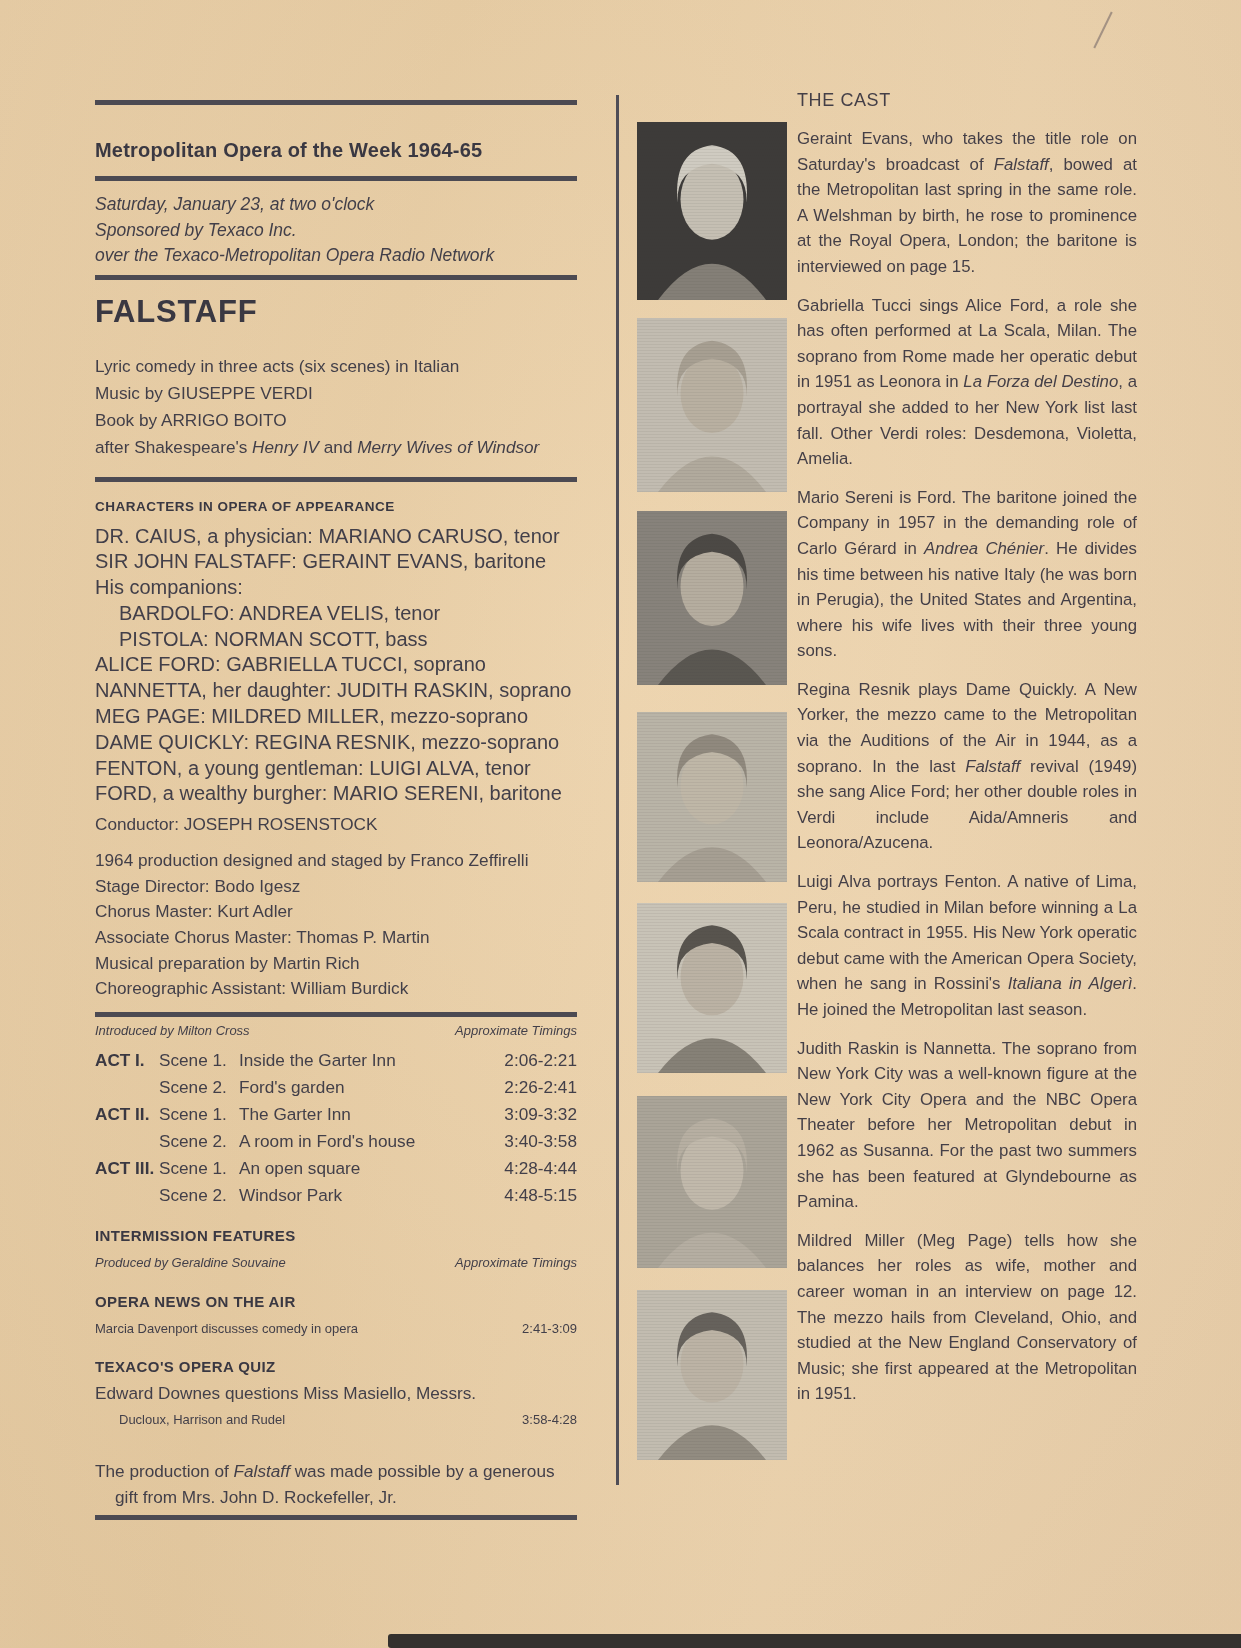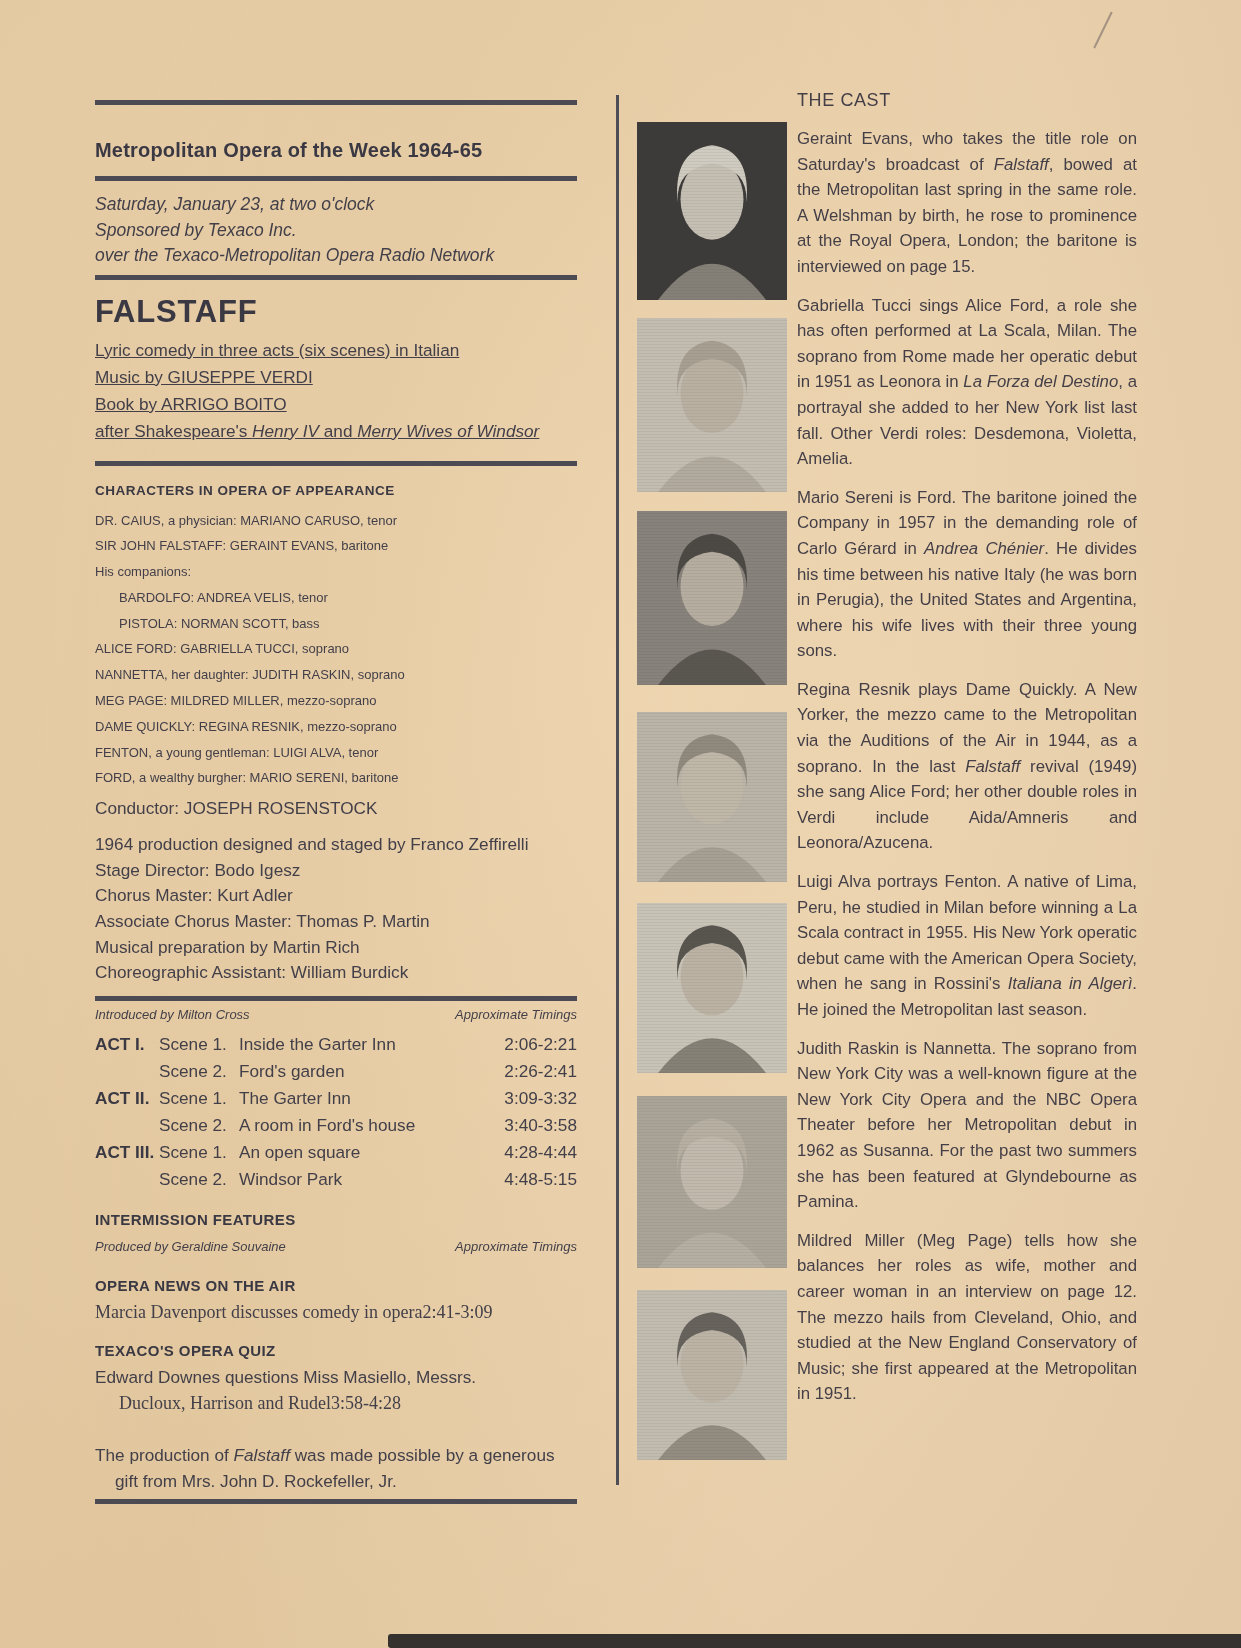--- a/index.html
+++ b/index.html
@@ -16,41 +16,41 @@
   
   .col-left{position:absolute;left:95px;top:100px;width:482px;}
   .rule{height:5px;background:#4c4a52;}
   .masthead-title{font-weight:bold;font-size:20px;line-height:26px;letter-spacing:.2px;color:#3a3842;margin-top:32px;}
   .rule2{margin-top:13px;}
   .masthead-lines{margin-top:11px;}
   .ital{font-style:italic;}
   .mast-line{font-size:17.5px;line-height:25.5px;font-style:italic;}
   .rule3{margin-top:6px;}
   .opera-title{font-size:31px;line-height:36px;font-weight:bold;letter-spacing:.8px;color:#3a3842;margin-top:14px;}
-  .opera-block{margin-top:7px;text-decoration:underline;}
+  .opera-block{margin-top:23px;}
   .body-line{font-size:17.2px;line-height:27px;white-space:nowrap;}
   .rule4{margin-top:16px;}
   .chars-head{margin-top:16px;font-size:13.5px;line-height:17px;font-weight:bold;letter-spacing:.5px;color:#3a3842;}
   .chars-list{margin-top:9px;}
-  .char-line{font-size:13px;line-height:25.8px;white-space:nowrap;}
+  .char-line{font-size:20px;line-height:25.8px;white-space:nowrap;}
   .indent{padding-left:24px;}
   .conductor{margin-top:4px;font-size:17.2px;line-height:27px;}
   .prod-block{margin-top:10px;}
   .prod-line{font-size:17.2px;line-height:25.6px;white-space:nowrap;}
   .rule5{margin-top:10px;}
   .syn-head{margin-top:13px;font-size:17px;line-height:24px;}
   .syn-head b{letter-spacing:.3px;color:#3a3842;}
   .split-row{display:flex;justify-content:space-between;font-size:13px;line-height:25px;margin-top:1px;}
   .syn-table{margin-top:4px;}
   .syn-row{display:grid;grid-template-columns:64px 80px 1fr 96px;font-size:17.2px;line-height:27px;}
   .syn-act{font-weight:bold;color:#3a3842;}
   .syn-time{text-align:right;}
   .sec-head{font-weight:bold;font-size:15px;line-height:22px;letter-spacing:.4px;color:#3a3842;}
   .mt16{margin-top:16px;} .mt15{margin-top:15px;} .mt3{margin-top:3px;}
-  .feat-row{display:flex;font-size:18px;line-height:25.5px;font-family:Liberation Serif, serif;}
+  .feat-row{display:flex;justify-content:space-between;font-size:13px;line-height:25.5px;}
   .feat-line{font-size:17.2px;line-height:25.5px;}
   .gift{margin-top:26px;font-size:17.2px;line-height:26px;}
   .gift-l2{padding-left:20px;}
   .rule6{margin-top:5px;}
   
   .divider{position:absolute;left:616px;top:95px;width:3px;height:1390px;background:#4f4d56;}
   .photo{position:absolute;left:637px;width:150px;filter:saturate(.45) contrast(.95);}
   .photo svg{display:block;width:100%;height:100%;}
   .photo::after{content:"";position:absolute;inset:0;
     background:repeating-linear-gradient(0deg,rgba(58,48,38,.07) 0 1px,transparent 1px 3px);}

